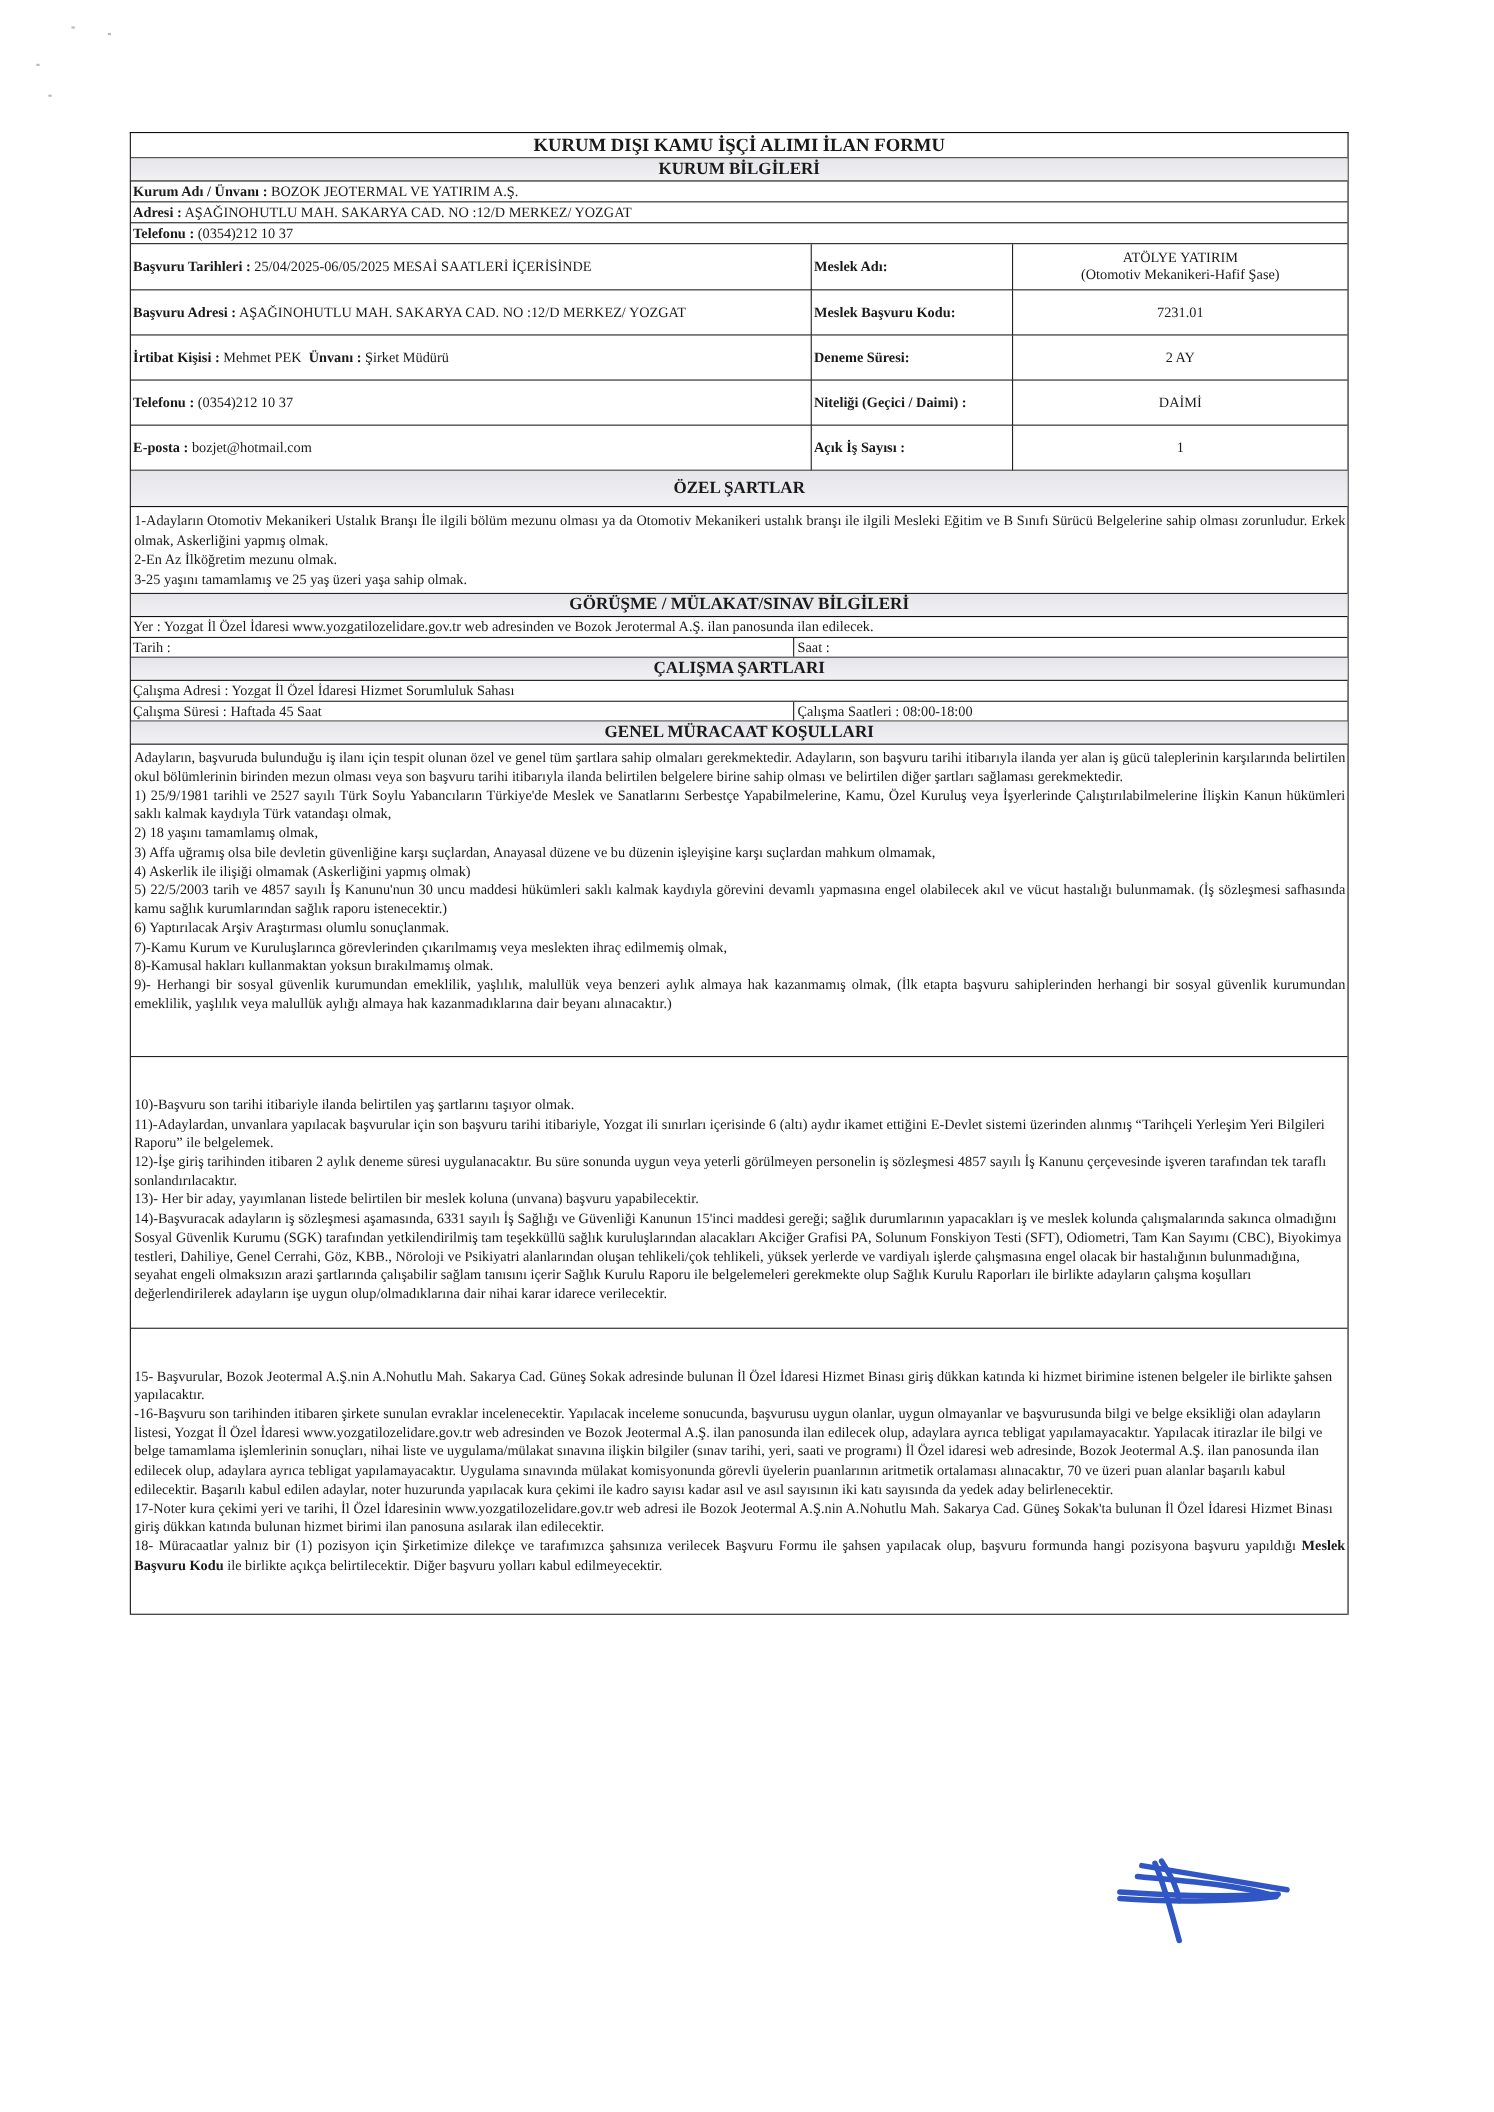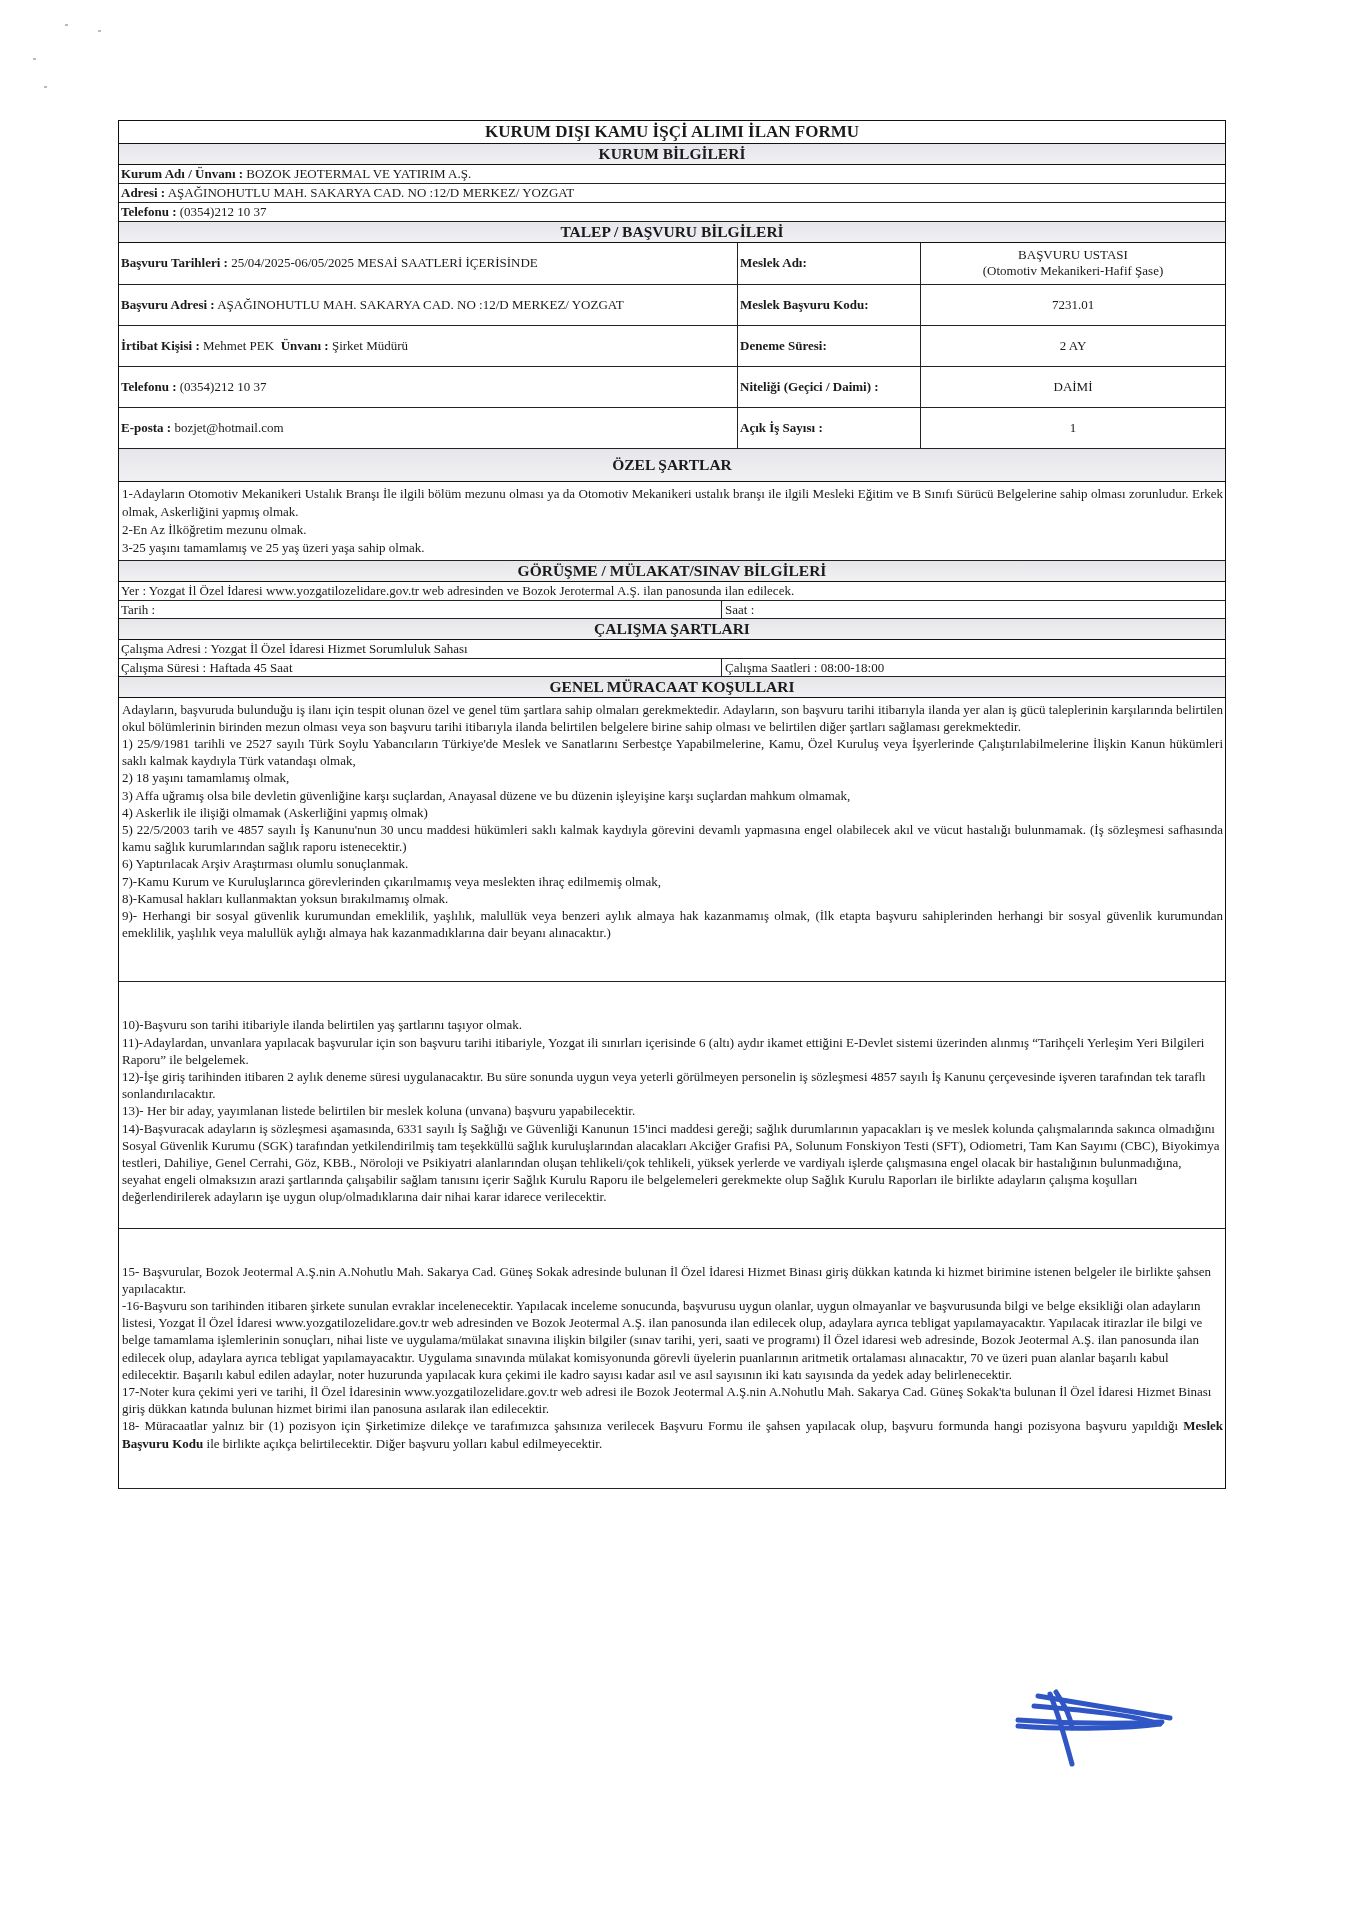--- a/index.html
+++ b/index.html
@@ -38,28 +38,27 @@
 
 <div class="page">
   <div class="frame">
 
     <div class="hdr title">KURUM DIŞI KAMU İŞÇİ ALIMI İLAN FORMU</div>
     <div class="hdr shade">KURUM BİLGİLERİ</div>
     <div class="row"><b>Kurum Adı / Ünvanı :</b><span> BOZOK JEOTERMAL VE YATIRIM A.Ş.</span></div>
     <div class="row"><b>Adresi :</b><span> AŞAĞINOHUTLU MAH. SAKARYA CAD. NO :12/D MERKEZ/ YOZGAT</span></div>
     <div class="row"><b>Telefonu :</b><span> (0354)212 10 37</span></div>
 
-    <div class="hdr shade">TALEP / BAŞVURU BİLGİLERİ</div>
     <table class="grid">
       <tbody>
           <tr>
         <td><b>Başvuru Tarihleri :</b><span> 25/04/2025-06/05/2025 MESAİ SAATLERİ İÇERİSİNDE</span></td>
         <td class="c2">Meslek Adı:</td>
         <td class="c3">
-              <div>BAŞVURU USTASI</div>
+              <div>ATÖLYE YATIRIM</div>
               <div>(Otomotiv Mekanikeri-Hafif Şase)</div>
             </td>
       </tr>
       <tr>
         <td><b>Başvuru Adresi :</b><span> AŞAĞINOHUTLU MAH. SAKARYA CAD. NO :12/D MERKEZ/ YOZGAT</span></td>
         <td class="c2">Meslek Başvuru Kodu:</td>
         <td class="c3">7231.01</td>
       </tr>
       <tr>
         <td><b>İrtibat Kişisi :</b><span> Mehmet PEK</span>&nbsp; <b>Ünvanı :</b><span> Şirket Müdürü</span></td>

